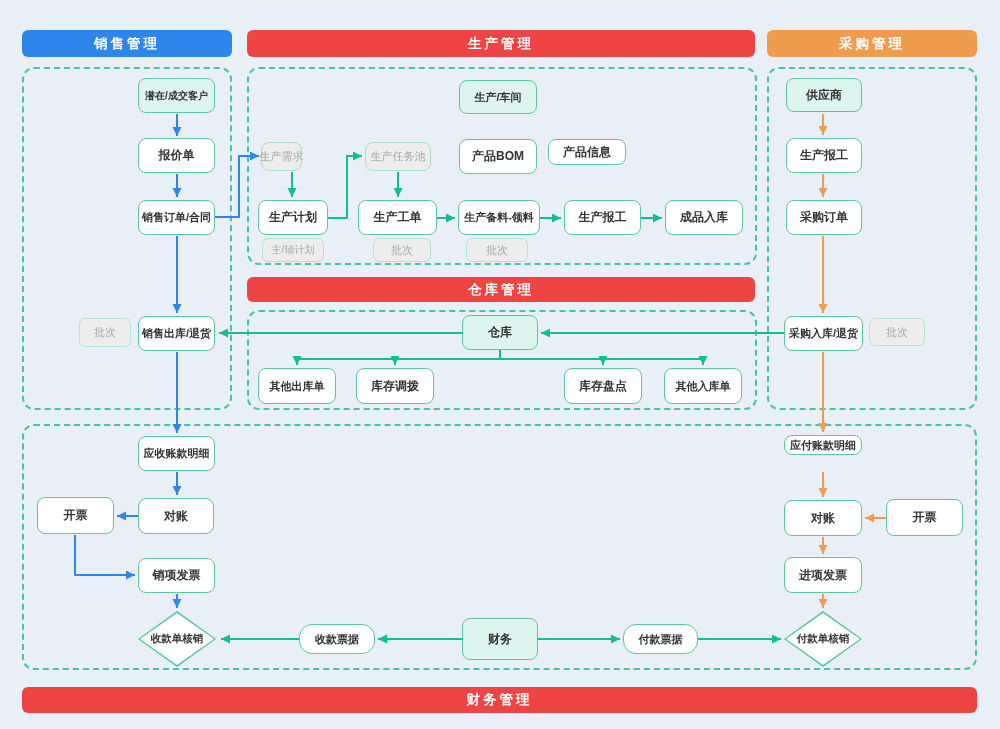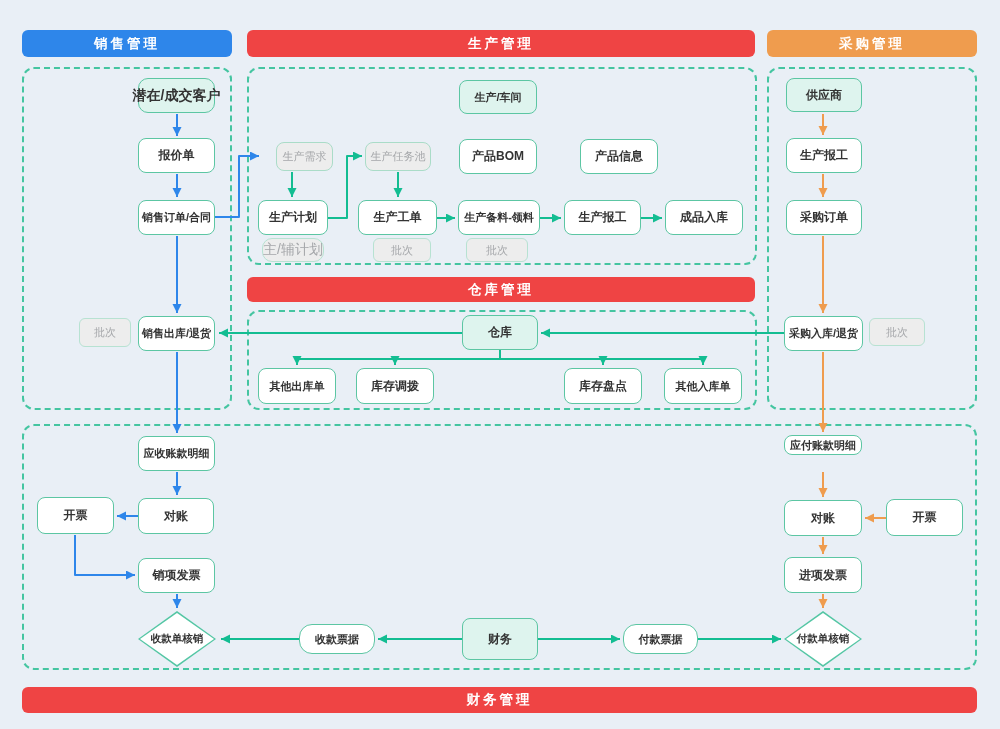--- a/index.html
+++ b/index.html
@@ -13,21 +13,21 @@
   .zone{position:absolute;border:2px dashed #45c5a1;border-radius:12px;box-sizing:border-box;}
   .node{position:absolute;box-sizing:border-box;background:#fff;border:1.5px solid #5cc6a3;
         border-radius:8px;display:flex;align-items:center;justify-content:center;
         font-weight:700;font-size:12px;color:#333;white-space:nowrap;z-index:2;}
   .node.mint{background:#def4ee;}
   .node.gray{background:#ededed;color:#a5a7aa;border-color:#aadcc8;font-weight:400;}
   .node.pill{border-radius:13px;}
   .tag{position:absolute;box-sizing:border-box;background:#ededed;border:1.5px solid #b7e2d2;
        border-radius:6px;display:flex;align-items:center;justify-content:center;
        font-size:11px;color:#a5a7aa;white-space:nowrap;z-index:2;}
-  .fs10{font-size:14px;border-radius:10px;} .fs11{font-size:11px;}
+  .fs10{font-size:10px;} .fs11{font-size:11px;}
   .diamond{position:absolute;display:flex;align-items:center;justify-content:center;z-index:2;}
   .d-outer{position:absolute;inset:0;background:#54c6a4;
            clip-path:polygon(50% 0,100% 50%,50% 100%,0% 50%);}
   .d-inner{position:absolute;inset:2px;background:#fff;
            clip-path:polygon(50% 0,100% 50%,50% 100%,0% 50%);}
   .d-lbl{position:relative;font-size:10.5px;font-weight:700;color:#333;white-space:nowrap;}
   svg.wires{position:absolute;left:0;top:0;z-index:1;pointer-events:none;}
 </style>
 </head>
 <body>
@@ -110,24 +110,24 @@
   <div class="node" style="left:37px;top:497px;width:77px;height:37px">开票</div>
   <div class="node" style="left:138px;top:498px;width:76px;height:36px">对账</div>
   <div class="node" style="left:138px;top:558px;width:77px;height:35px">销项发票</div>
   <div class="diamond" style="left:138px;top:611px;width:78px;height:56px">
     <div class="d-outer"></div>
     <div class="d-inner"></div>
     <span class="d-lbl">收款单核销</span>
   </div>
 
   <div class="node mint fs11" style="left:459px;top:80px;width:78px;height:34px">生产/车间</div>
-  <div class="node gray fs11" style="left:276px;top:142px;width:57px;height:29px">生产需求</div>
+  <div class="node gray fs11" style="left:261px;top:142px;width:41px;height:29px">生产需求</div>
   <div class="node gray fs11" style="left:365px;top:142px;width:66px;height:29px">生产任务池</div>
   <div class="node" style="left:459px;top:139px;width:78px;height:35px">产品BOM</div>
-  <div class="node" style="left:580px;top:139px;width:78px;height:35px">产品信息</div>
+  <div class="node" style="left:548px;top:139px;width:78px;height:26px">产品信息</div>
   <div class="node" style="left:258px;top:200px;width:70px;height:35px">生产计划</div>
   <div class="tag fs10" style="left:262px;top:238px;width:62px;height:24px">主/辅计划</div>
   <div class="node" style="left:358px;top:200px;width:79px;height:35px">生产工单</div>
   <div class="tag" style="left:373px;top:238px;width:58px;height:24px">批次</div>
   <div class="node fs11" style="left:458px;top:200px;width:82px;height:35px">生产备料-领料</div>
   <div class="tag" style="left:466px;top:238px;width:62px;height:24px">批次</div>
   <div class="node" style="left:564px;top:200px;width:77px;height:35px">生产报工</div>
   <div class="node" style="left:665px;top:200px;width:78px;height:35px">成品入库</div>
 
   <div class="node mint" style="left:462px;top:315px;width:76px;height:35px">仓库</div>

